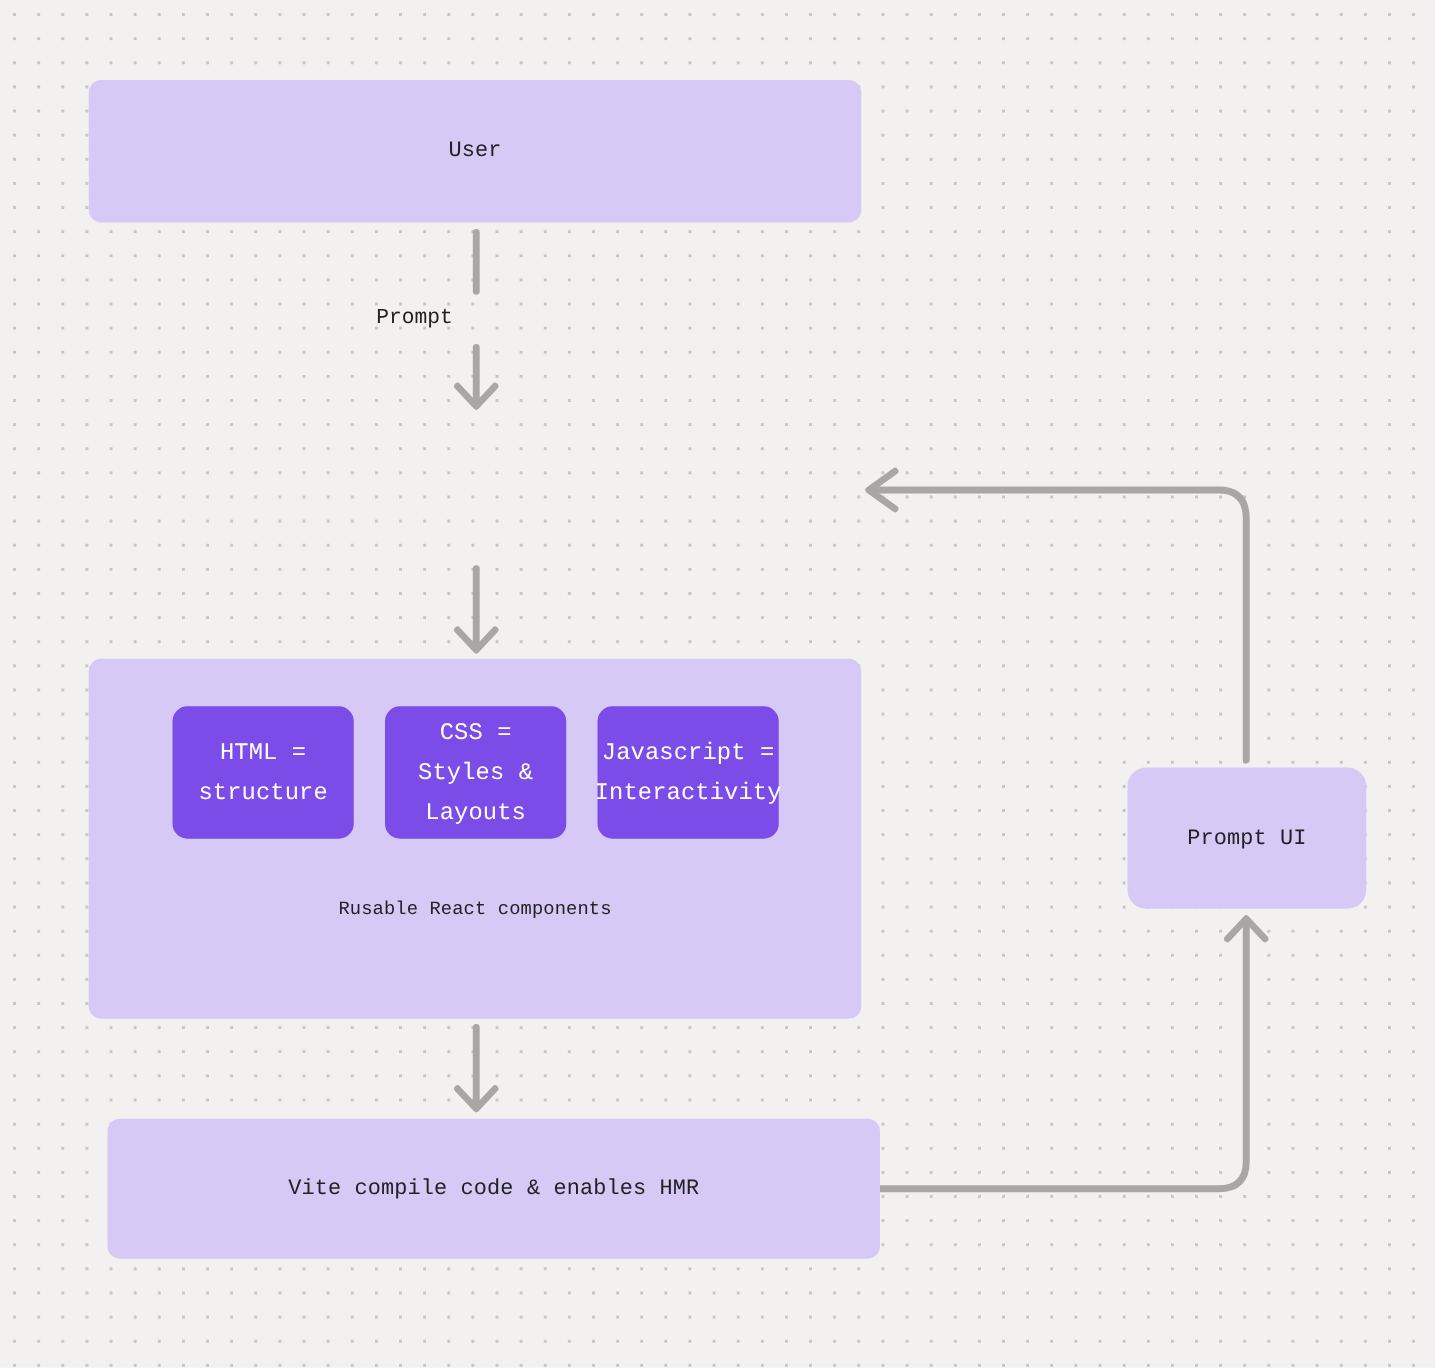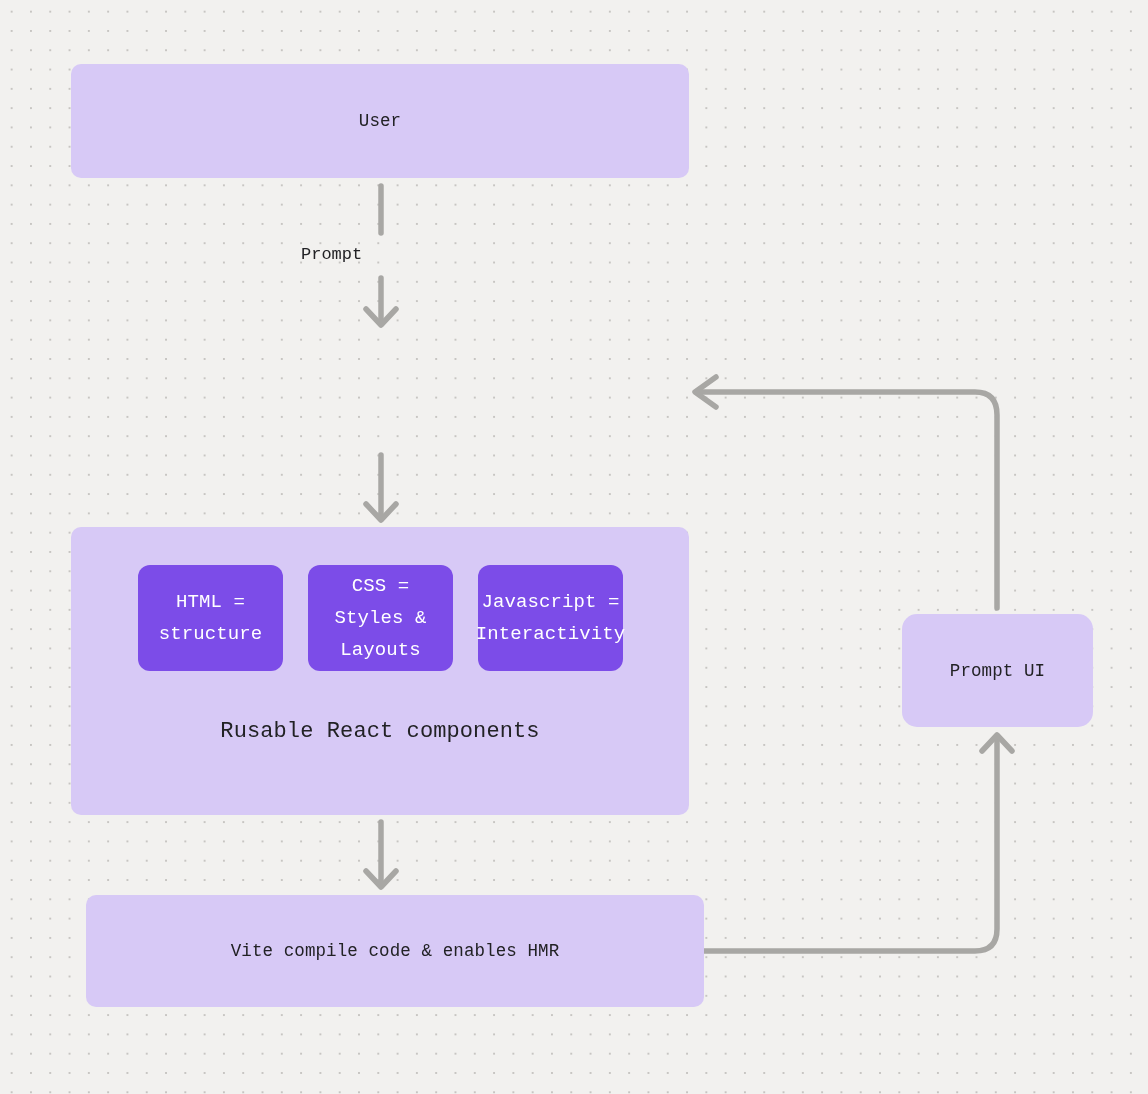--- a/index.html
+++ b/index.html
@@ -74,21 +74,21 @@
   }
   .inner-html { left: 67px; }
   .inner-css  { left: 237px; }
   .inner-js   { left: 407px; padding-left: 10px; }
   .group-caption {
     position: absolute;
     left: 0; right: 0;
     top: 192px;
     text-align: center;
     color: var(--node-text);
-    font-size: 22px;
+    font-size: 15px;
   }
   .edge-label {
     position: absolute;
     left: 301px; top: 245px;
     width: 160px;
     text-align: left;
     color: var(--node-text);
     font-size: 17px;
   }
 </style>

